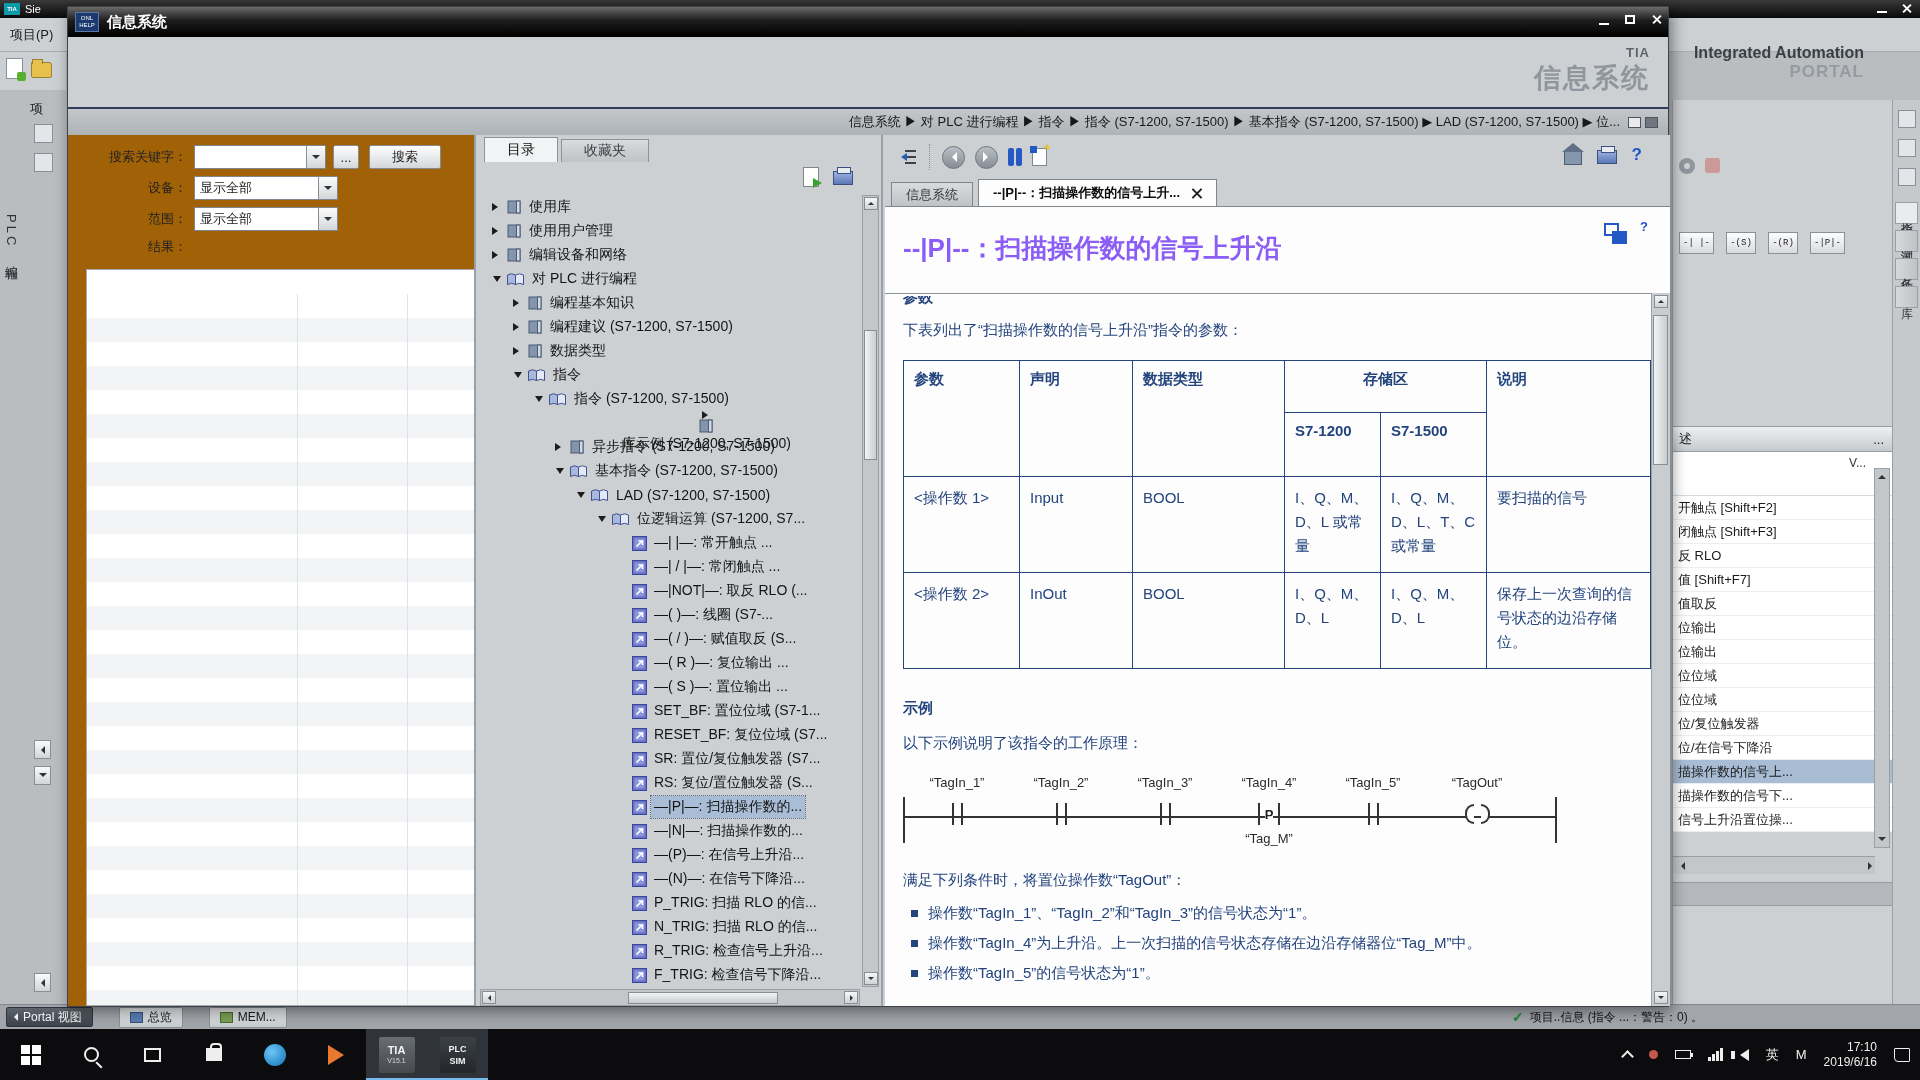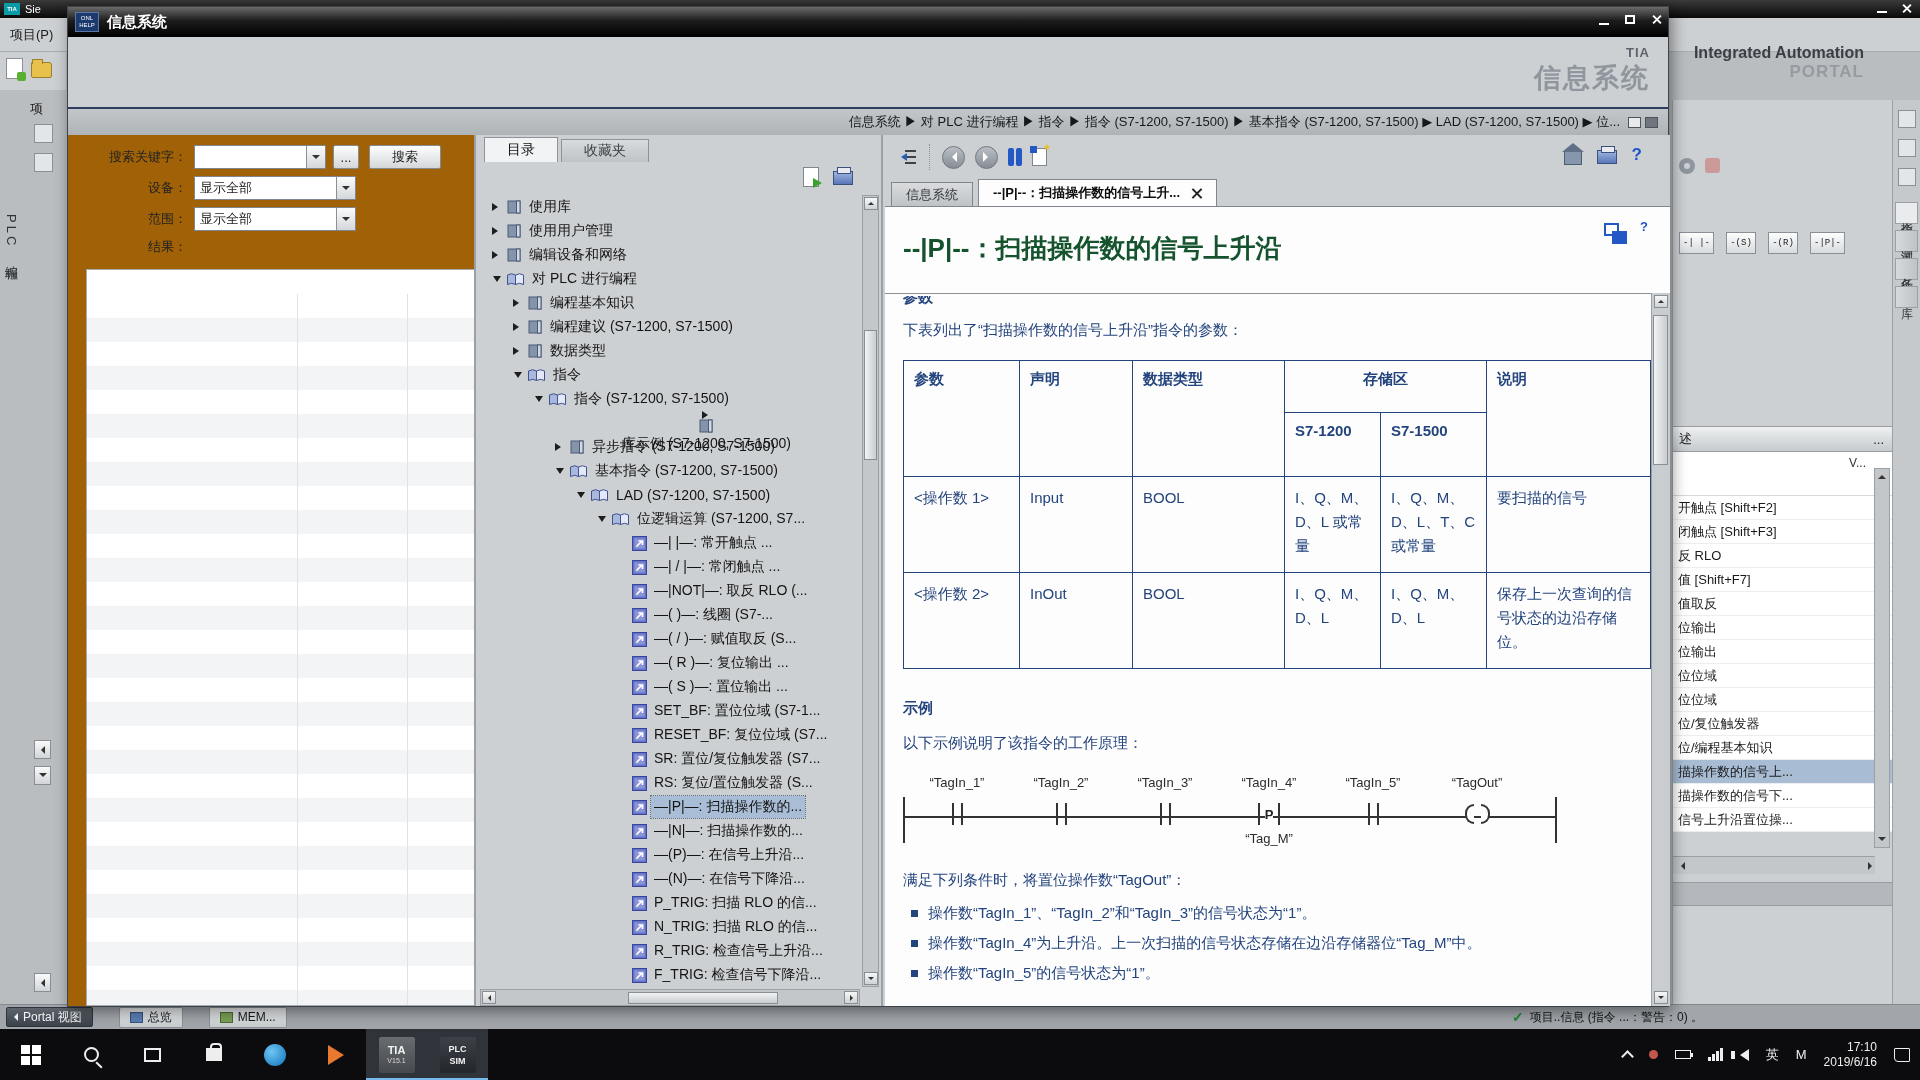--- a/index.html
+++ b/index.html
@@ -112,21 +112,21 @@
   .wsq { width:13px; height:11px; border:1px solid #4e545b; background:#e8eaec; }
   .wsq.f { background:#6f767e; }
   .hw-body { position:absolute; left:0; top:128px; width:1600px; height:871px; }
 
   
   .pane-search { position:absolute; left:0; top:0; width:408px; height:100%; background:#a16207; border-right:2px solid #9aa0a5; font-size:13px; color:#222; }
   .srow { position:absolute; display:flex; align-items:center; }
   .lab { width:126px; text-align:right; padding-right:7px; }
   .combo { width:132px; height:24px; background:#fff; border:1px solid #7f868d; position:relative; }
   .combo .dd, .dd-btn { position:absolute; right:0; top:0; width:19px; height:22px; background:linear-gradient(#fbfbfb,#d4d7da); border-left:1px solid #8a9097; display:flex; align-items:center; justify-content:center; }
-  .combo.wide { width:162px; }
+  .combo.wide { width:144px; }
   .combo .val { line-height:22px; padding-left:5px; }
   .btn { height:24px; background:linear-gradient(#fefefe,#d4d7da); border:1px solid #858c93; border-radius:2px; display:flex; align-items:center; justify-content:center; font-size:13px; color:#1b1b1b; }
   .res-table { position:absolute; left:18px; top:134px; right:0; bottom:0; background:#fff; border:1px solid #a6abb0; border-right:none; }
   .res-head { display:flex; height:24px; }
   .res-head div { background:linear-gradient(#f4f5f5,#d2d5d7); border-right:1px solid #a6abb0; border-bottom:1px solid #a6abb0; line-height:23px; padding-left:6px; }
   .res-body { position:absolute; left:0; top:24px; right:0; bottom:0; background:repeating-linear-gradient(#ffffff 0 24px, #f2f4f5 24px 48px); }
   .res-body i { position:absolute; top:0; bottom:0; width:1px; background:#e0e3e5; }
 
   
   .pane-toc { position:absolute; left:410px; top:0; width:405px; height:100%; background:#cdd0d2; border-right:2px solid #9aa0a5; }
@@ -175,21 +175,21 @@
   .ic-home::before { content:""; position:absolute; left:-3px; top:-9px; width:0; height:0; border-left:11px solid transparent; border-right:11px solid transparent; border-bottom:9px solid #5f6f88; }
   .q-mark { font-size:17px; font-weight:bold; color:#1f54c8; }
   .c-tabs { position:absolute; left:6px; top:44px; display:flex; align-items:flex-end; }
   .ctab { height:27px; display:flex; align-items:center; font-size:13px; padding:0 14px; border:1px solid #7f868d; border-bottom:none; }
   .ctab.inactive { background:linear-gradient(#d9dbdd,#bfc3c6); color:#33383d; height:24px; }
   .ctab.active { background:#fdfdfd; font-weight:bold; color:#0d0d0d; margin-left:5px; gap:12px; z-index:2; }
   .tab-close { position:relative; width:10px; height:10px; }
   .tab-close::before,.tab-close::after { content:""; position:absolute; left:4px; top:-1px; width:2px; height:13px; background:#222; }
   .tab-close::before { transform:rotate(45deg);} .tab-close::after { transform:rotate(-45deg);}
   .c-titleblock { position:absolute; left:0; top:71px; width:100%; height:87px; background:#fdfdfd; border-top:1px solid #7f868d; }
-  .c-title { position:absolute; left:18px; top:24px; font-size:26px; font-weight:bold; color:#14532d; }
+  .c-title { position:absolute; left:18px; top:24px; font-size:26px; font-weight:bold; color:#8b5cf6; }
   .c-title-ic { position:absolute; right:36px; top:16px; width:30px; height:24px; }
   .c-title-ic .w1 { position:absolute; left:0; top:0; width:15px; height:13px; border:2px solid #2458c4; background:#fff; }
   .c-title-ic .w2 { position:absolute; left:8px; top:8px; width:15px; height:13px; background:#2458c4; }
   .c-title-ic .qq { position:absolute; right:-14px; top:-4px; font-size:13px; font-weight:bold; color:#1f54c8; }
   .c-scroll { position:absolute; left:0; top:158px; right:19px; bottom:0; background:#fdfdfd; border-top:1px solid #8d9399; overflow:hidden; padding-left:18px; }
   .c-vscroll { position:absolute; right:0; top:158px; width:19px; bottom:0; background:#c9cdd0; border-left:1px solid #9aa0a5; display:flex; flex-direction:column; align-items:center; justify-content:space-between; padding:2px 0; }
   .c-vthumb { width:15px; height:150px; background:linear-gradient(90deg,#f2f3f4,#c9cdd0); border:1px solid #888e94; position:absolute; top:22px; left:1px; }
   .cut-head { height:11px; overflow:hidden; margin-top:2px; }
   .cut-head span { display:block; margin-top:-8px; font-size:15px; font-weight:bold; color:#24447e; }
   .c-intro { margin-top:14px; font-size:15px; color:#24447e; }
@@ -284,21 +284,21 @@
       <div class="rp-item">开触点 [Shift+F2]</div>
       <div class="rp-item">闭触点 [Shift+F3]</div>
       <div class="rp-item">反 RLO</div>
       <div class="rp-item">值 [Shift+F7]</div>
       <div class="rp-item">值取反</div>
       <div class="rp-item">位输出</div>
       <div class="rp-item">位输出</div>
       <div class="rp-item">位位域</div>
       <div class="rp-item">位位域</div>
       <div class="rp-item">位/复位触发器</div>
-      <div class="rp-item">位/编程基本知识</div>
+      <div class="rp-item">位/在信号下降沿</div>
       <div class="rp-item sel">描操作数的信号上...</div>
       <div class="rp-item">描操作数的信号下...</div>
       <div class="rp-item">信号上升沿置位操...</div>
     </div>
   <div class="rp-vscroll">
     <i class="tri-u"></i>
     <i class="tri-d"></i>
   </div>
   <div class="rp-hbar">
     <i class="tri-l" style="margin-left:2px;"></i>

